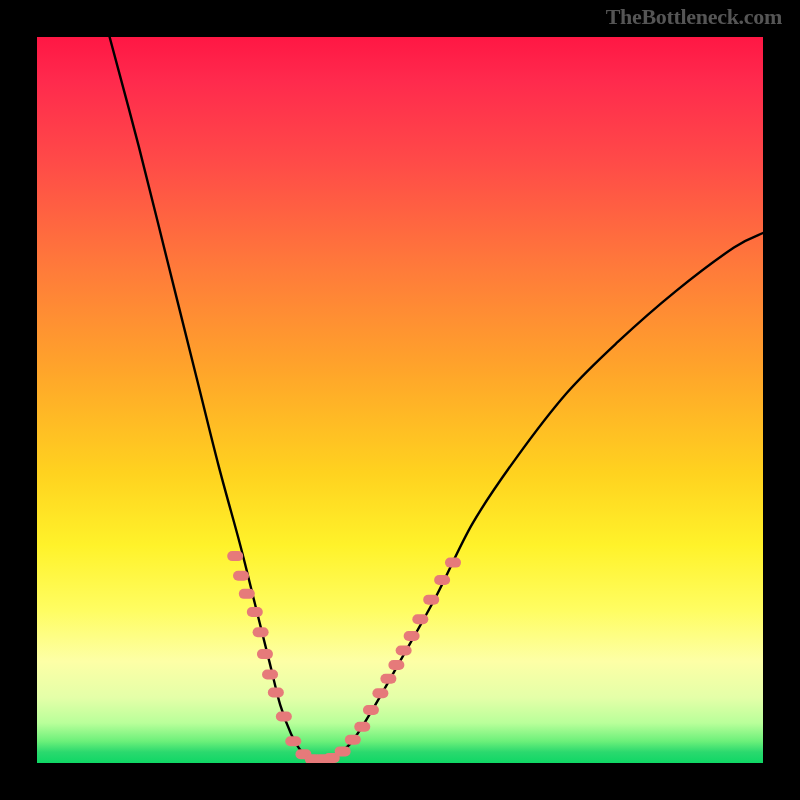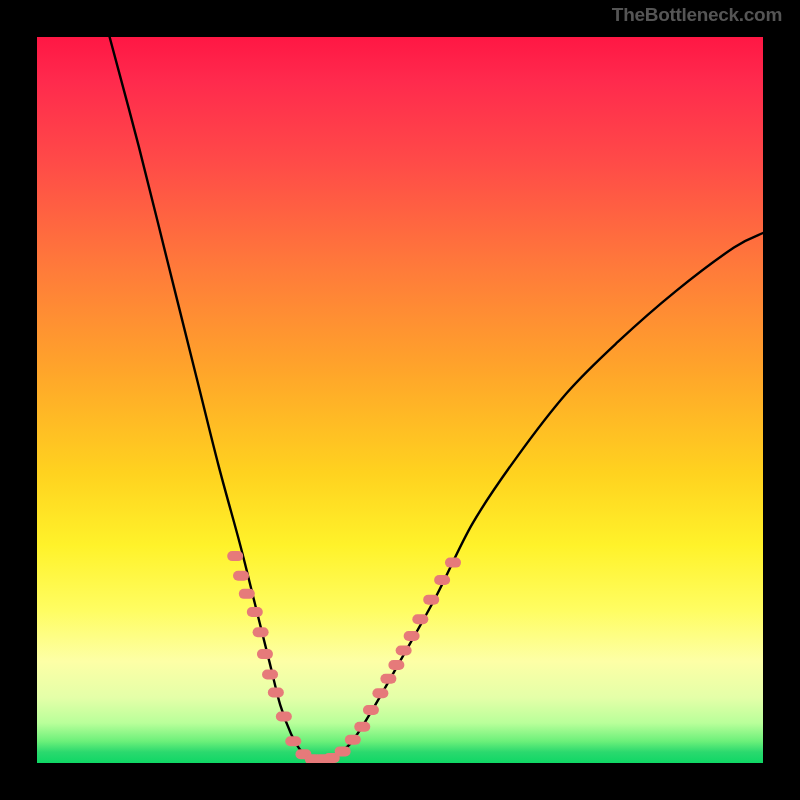--- a/index.html
+++ b/index.html
@@ -44,22 +44,22 @@
       #b9ff9a 94.5%,
       #6cf07a 97%,
       #2bd96e 98.5%,
       #0fd765 100%
     );
   }
   .watermark {
     position: absolute;
     top: 4px;
     right: 18px;
-    font-family: Liberation Sans, sans-serif;
-    font-size: 19px;
+    font-family: Liberation Serif, serif;
+    font-size: 22px;
     font-weight: 600;
     color: #555;
     letter-spacing: -0.3px;
   }
   svg.curves {
     position: absolute;
     inset: 0;
     width: 726px;
     height: 726px;
   }

